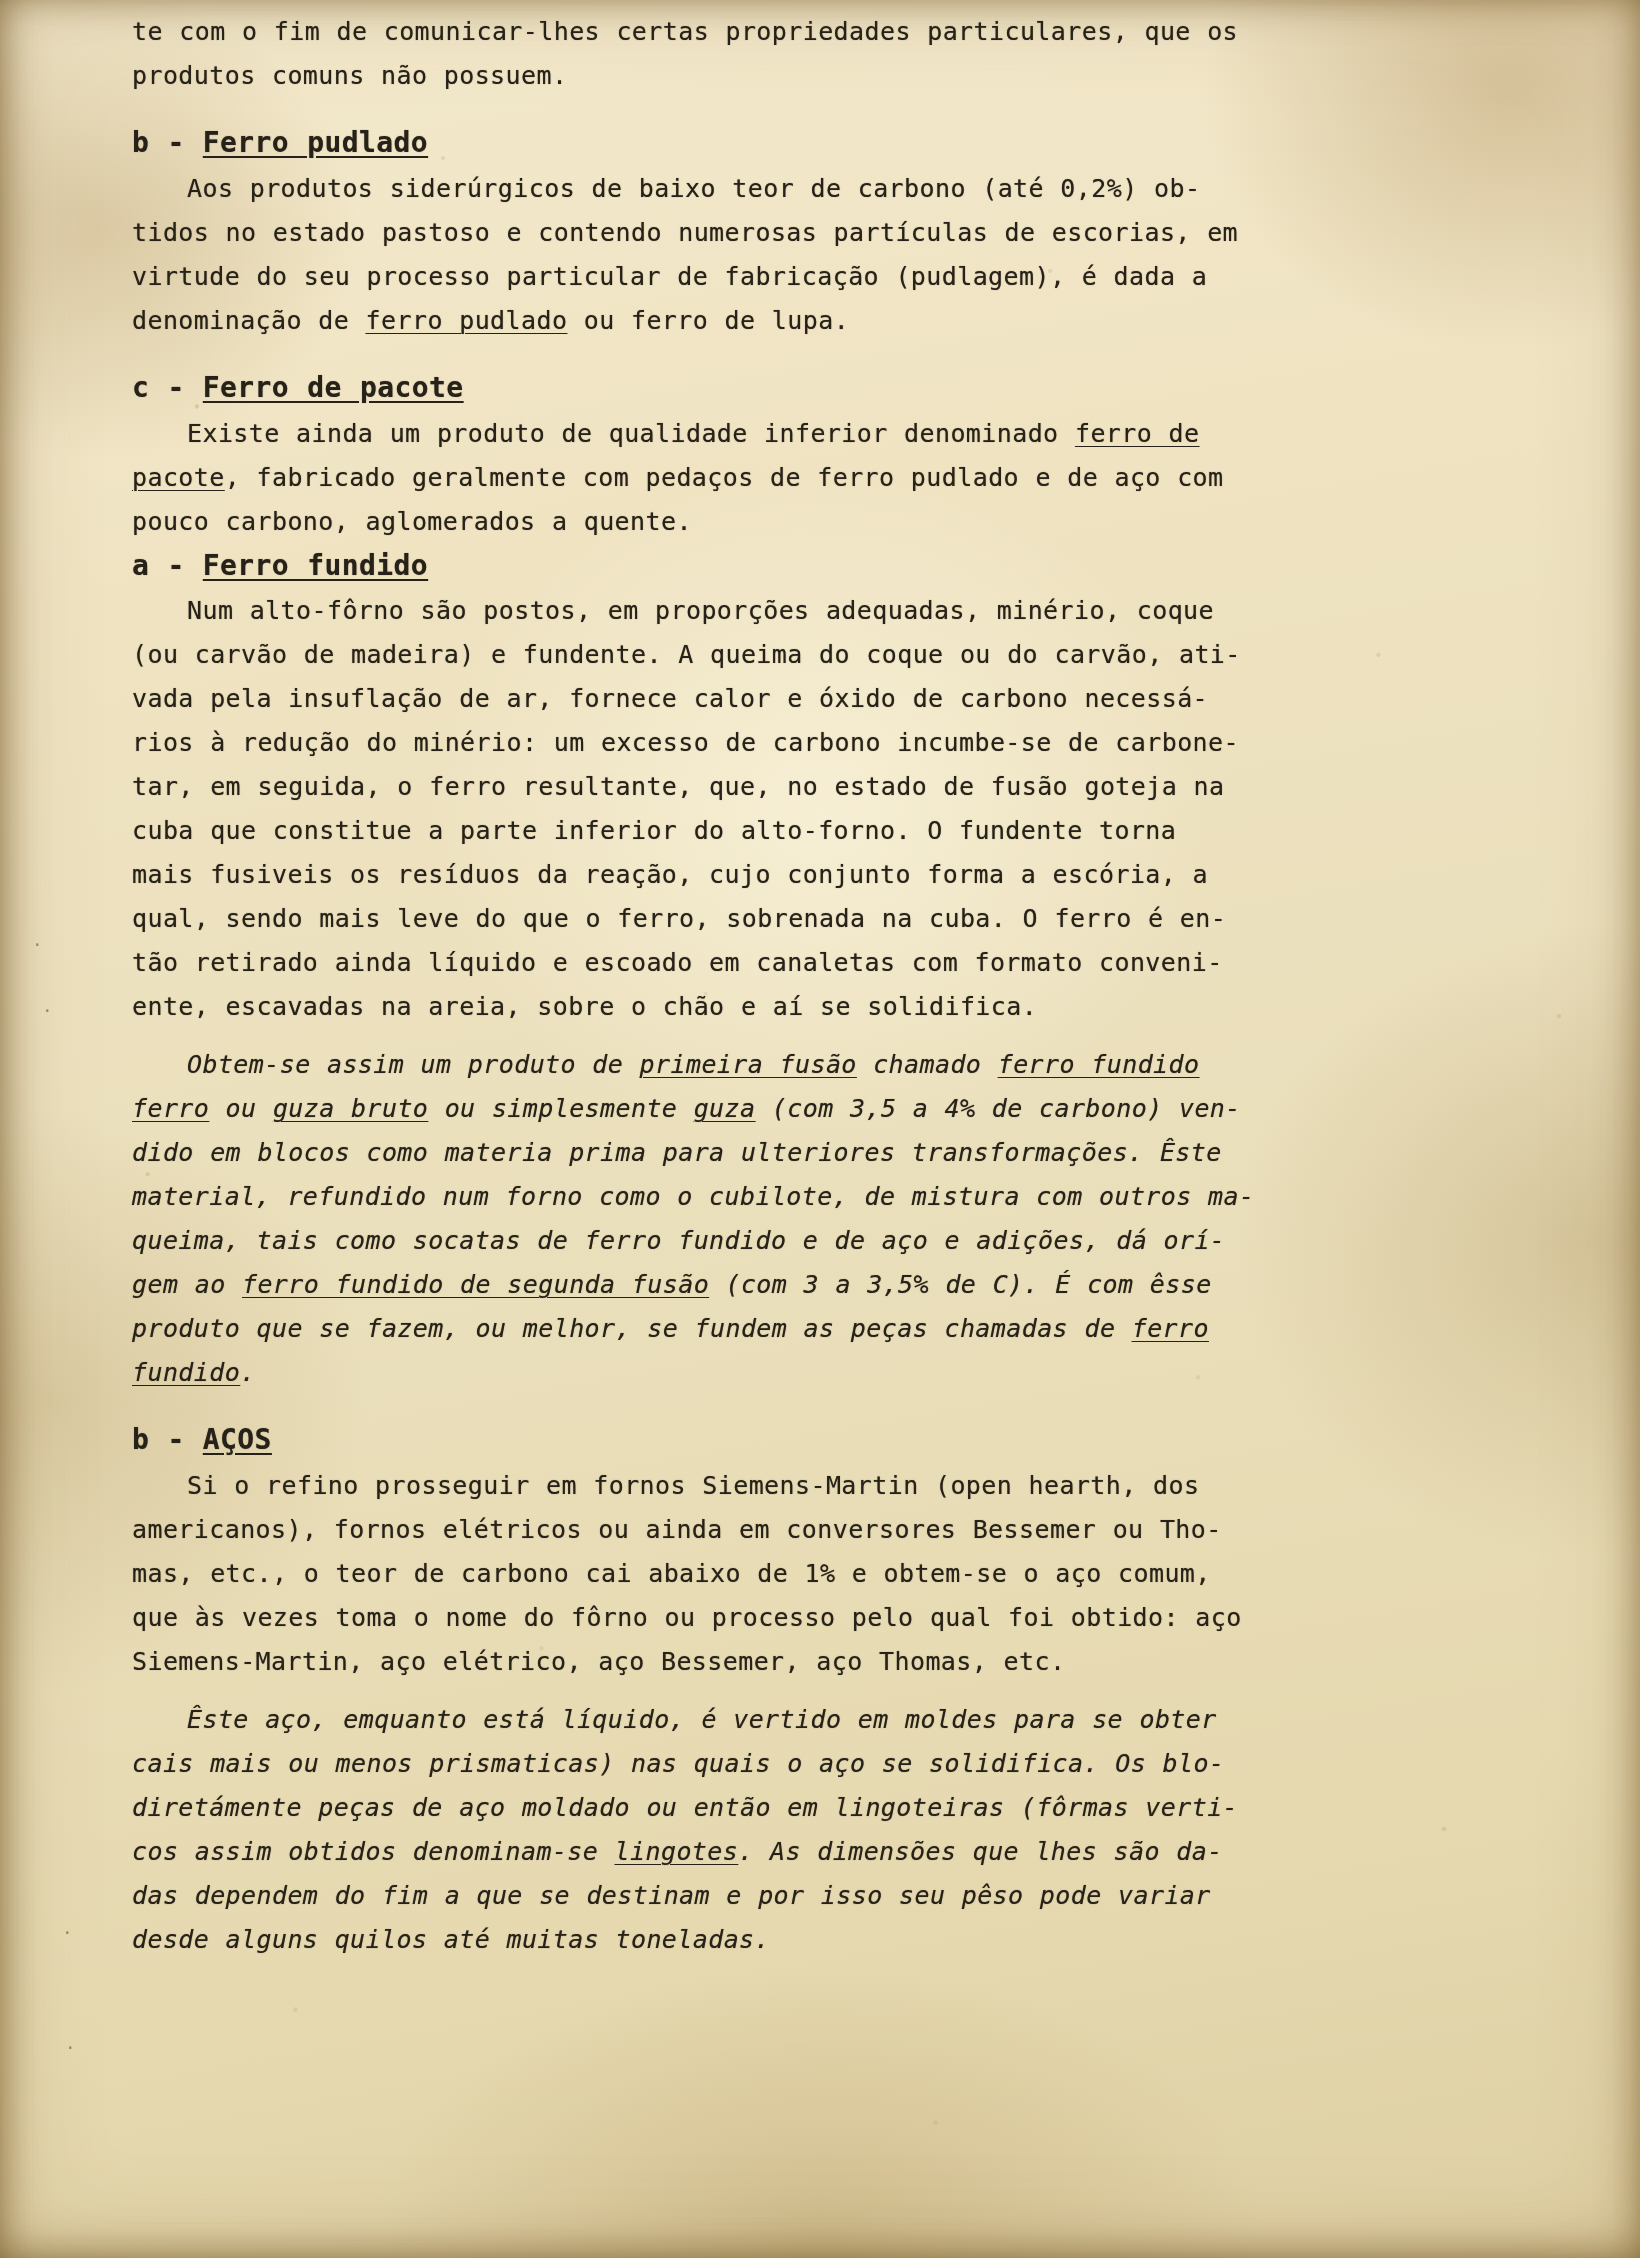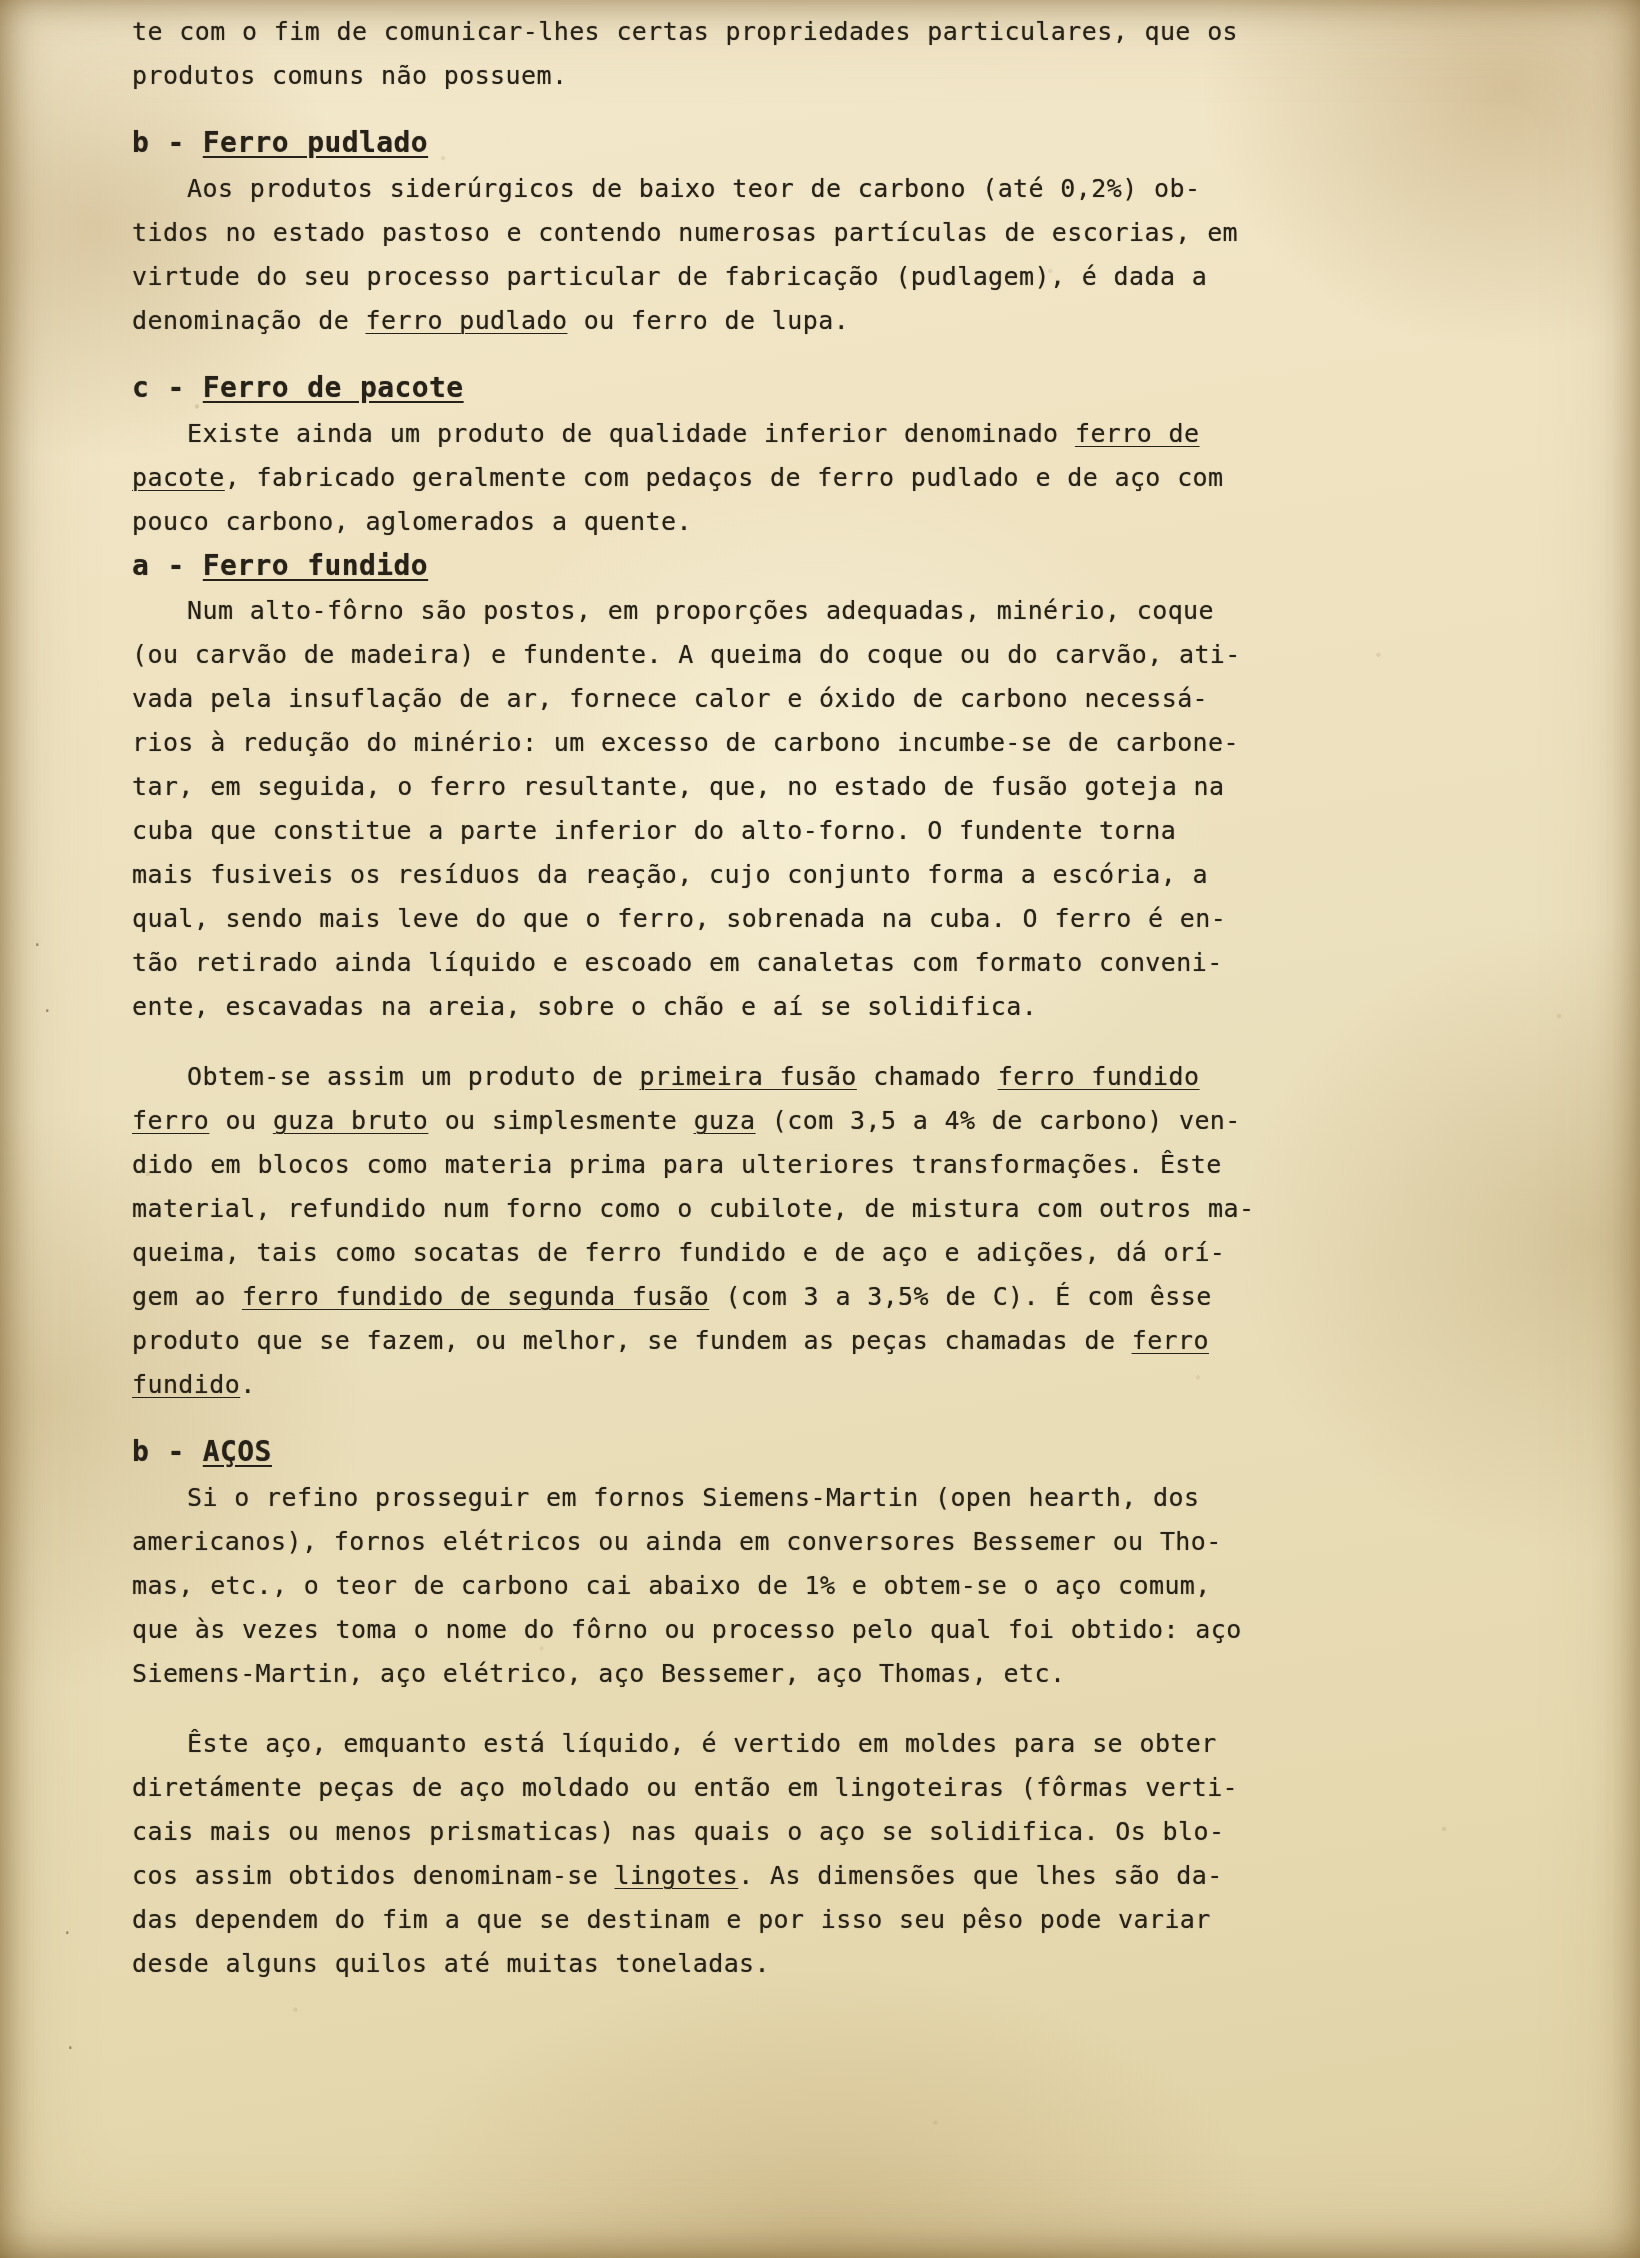--- a/index.html
+++ b/index.html
@@ -84,21 +84,21 @@
   }
   .heading .u { text-decoration: underline; text-underline-offset: 3.5px; }
   .center-title {
     text-align: center;
     text-align-last: center;
     margin-top: 35px;
     margin-bottom: 7px;
     letter-spacing: 1.1px;
   }
   .u { text-decoration: underline; text-underline-offset: 3.5px; text-decoration-thickness: 1.3px; }
-  .blk { margin-top: 26px; }
+  .blk { margin-top: 14px; font-style: italic; }
   
   .mark {
     position: absolute;
     color: rgba(90,70,35,0.55);
     font-size: 17.6px;
     z-index: 3;
   }
 </style>
 </head>
 <body>
@@ -175,22 +175,22 @@
     <div>
       <p class="indent">Si o refino prosseguir em fornos Siemens-Martin (open hearth, dos</p>
       <p>americanos), fornos elétricos ou ainda em conversores Bessemer ou Tho-</p>
       <p>mas, etc., o teor de carbono cai abaixo de 1% e obtem-se o aço comum,</p>
       <p>que às vezes toma o nome do fôrno ou processo pelo qual foi obtido: aço</p>
       <p>Siemens-Martin, aço elétrico, aço Bessemer, aço Thomas, etc.</p>
     </div>
 
     <div class="blk">
       <p class="indent">Êste aço, emquanto está líquido, é vertido em moldes para se obter</p>
+      <p>cais mais ou menos prismaticas) nas quais o aço se solidifica.  Os blo-</p>
       <p>diretámente peças de aço moldado ou então em lingoteiras (fôrmas verti-</p>
-      <p>cais mais ou menos prismaticas) nas quais o aço se solidifica.  Os blo-</p>
       <p><span>cos assim obtidos denominam-se </span><span class="u">lingotes</span><span>. As dimensões que lhes são da-</span></p>
       <p>das dependem do fim a que se destinam e por isso seu pêso pode variar</p>
       <p>desde alguns quilos até muitas toneladas.</p>
     </div>
 
   </div>
 
   <div class="edge-shade"></div>
 </div>
 

